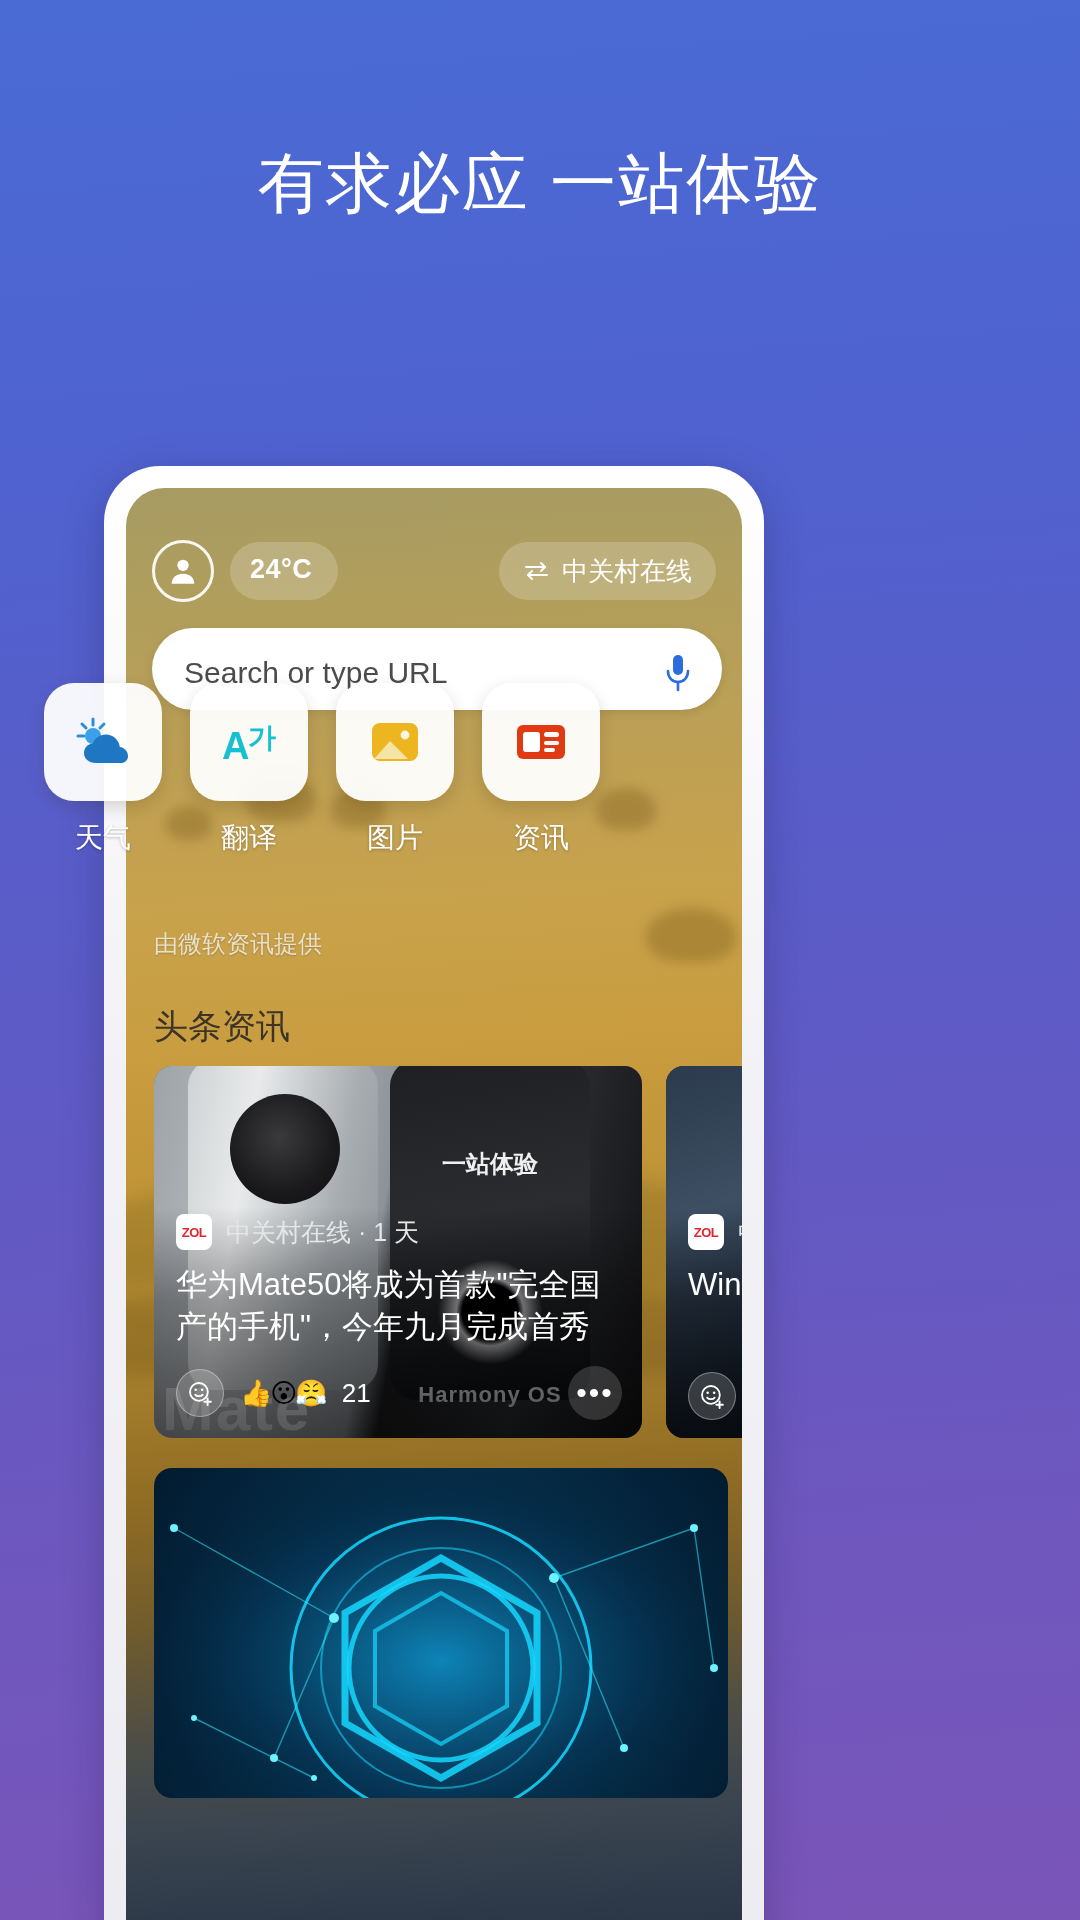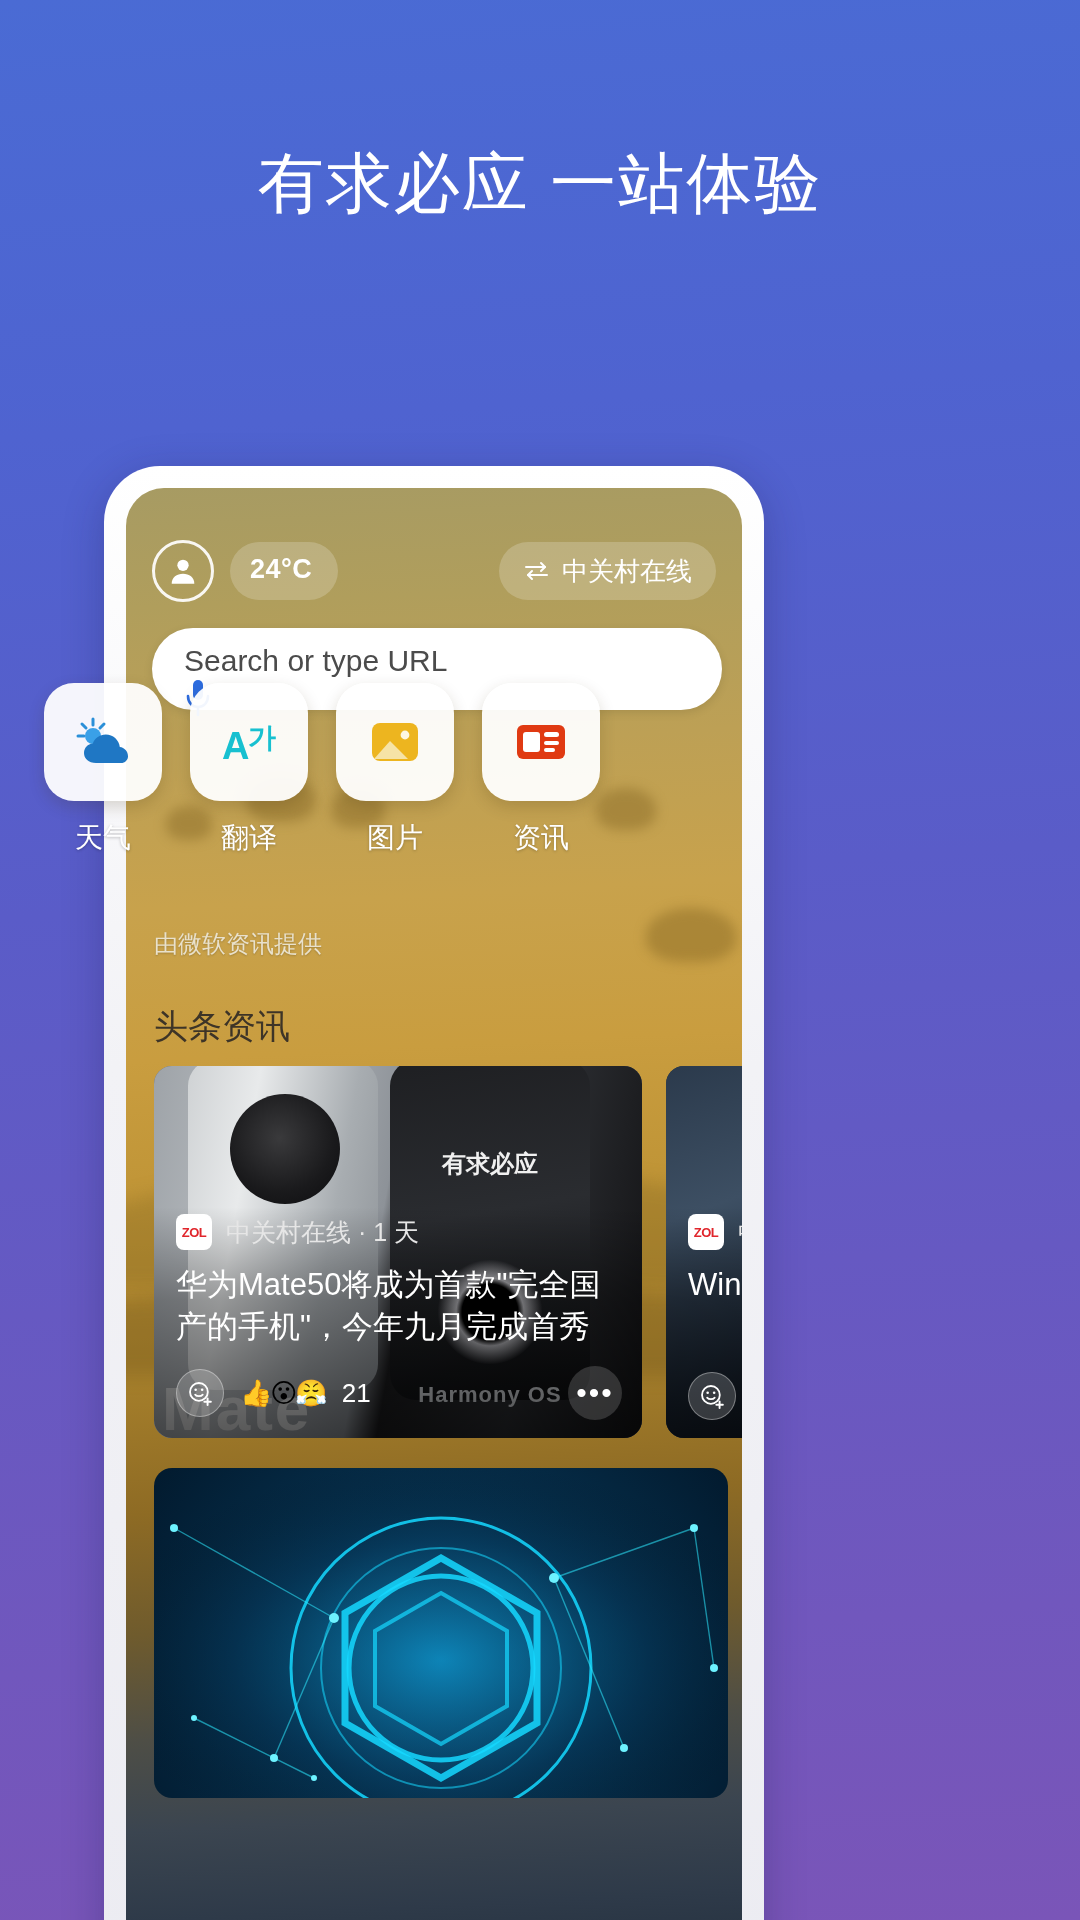--- a/index.html
+++ b/index.html
@@ -115,24 +115,23 @@
   .switch-pill .label { color: #ffffff; font-size: 26px; font-weight: 500; white-space: nowrap; }
   .swap-icon { width: 27px; height: 22px; flex: 0 0 auto; }
 
   
   .searchbar {
     position: absolute;
     left: 26px; right: 20px; top: 140px;
     height: 82px;
     background: #ffffff;
     border-radius: 41px;
-    display: flex; 
-    padding: 16px 30px 0 32px;
+    display: flex; align-items: center;
+    padding: 8px 30px 0 32px;
     box-shadow: 0 3px 10px rgba(0,0,0,0.10);
-    flex-direction: column;
   }
   .searchbar .placeholder {
     flex: 1 1 auto;
     color: #4b4b4b; font-size: 30px; font-weight: 400;
   }
   .mic-icon { width: 28px; height: 40px; flex: 0 0 auto; }
 
   
   .tiles-row {
     position: absolute;
@@ -345,21 +344,21 @@
       <div class="section-title">头条资讯</div>
 
       <div class="cards-row">
 
         <div class="news-card">
           <div class="card-photo">
             <div class="phone-shot-left">
               <div class="cam-ring"></div>
             </div>
             <div class="phone-shot-right">
-              <div class="brand-text">有求必应</div>
+              <div class="brand-text">一站体验</div>
               <div class="halo"></div>
               <div class="os-text">Harmony OS</div>
             </div>
             <div class="watermark">Mate</div>
           </div>
           <div class="card-scrim"></div>
 
           <div class="src-row">
             <div class="src-logo">ZOL</div>
             <span class="src-name">中关村在线 · 1 天</span>

